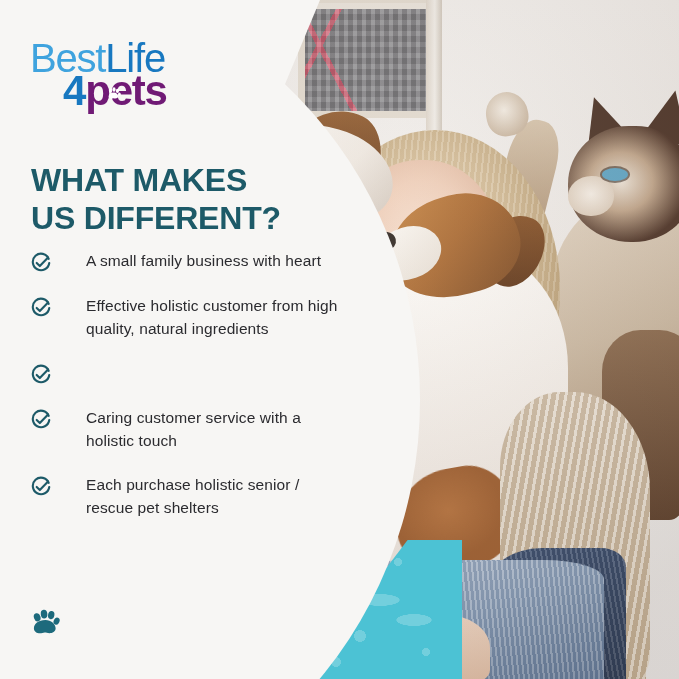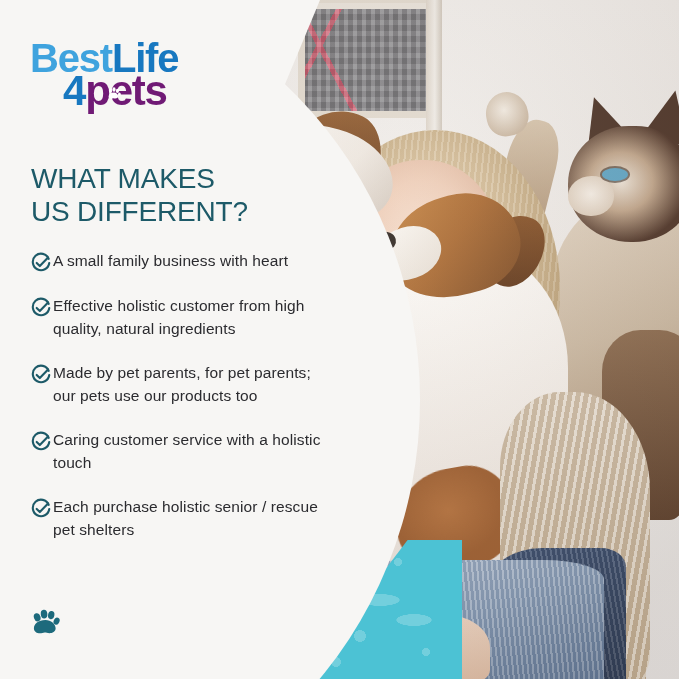--- a/index.html
+++ b/index.html
@@ -409,21 +409,21 @@
   
   .logo {
     position: absolute;
     left: 30px; top: 38px;
     width: 220px; height: 80px;
   }
   .logo-line1 {
     position: absolute;
     left: 0; top: 0;
     font-size: 40px;
-    font-weight: bold;
+    font-weight: normal;
     letter-spacing: -1.2px;
     line-height: 1;
     white-space: nowrap;
   }
   .logo-line2 {
     position: absolute;
     left: 33px; top: 32px;
     font-size: 42px;
     font-weight: bold;
     letter-spacing: -1.2px;
@@ -440,22 +440,22 @@
     width: 16px; height: 15px;
     z-index: 3;
   }
 
   
   .heading {
     position: absolute;
     left: 31px; top: 162px;
     width: 280px;
     color: #1d5a68;
-    font-size: 28px;
-    font-weight: normal;
+    font-size: 32px;
+    font-weight: bold;
     line-height: 1.18;
     letter-spacing: -.2px;
   }
 
   
   .list {
     position: absolute;
     left: 30px; top: 250px;
     width: 320px;
   }
@@ -464,21 +464,21 @@
     display: flex;
     align-items: flex-start;
     margin-bottom: 21px;
   }
   .li .chk {
     flex: 0 0 auto;
     width: 22px; height: 22px;
     margin-top: 2px;
   }
   .li .txt {
-    margin-left: 1px;
+    margin-left: 34px;
     color: #2b2b2f;
     font-size: 15.5px;
     line-height: 1.48;
     max-width: 275px;
     letter-spacing: .1px;
   }
 
   
   .foot-paw {
     position: absolute;
@@ -590,21 +590,20 @@
           <path d="M7.3 11.9l3.4 3.4 9-9.4" fill="none" stroke="#1d5a68" stroke-width="2.3" stroke-linecap="round" stroke-linejoin="round"></path>
         </svg>
         <div class="txt">Effective holistic customer from high quality, natural ingredients</div>
       </div>
 
       <div class="li">
         <svg class="chk" viewBox="0 0 24 24">
           <path d="M20.4 7.4A9 9 0 1 0 21 12" fill="none" stroke="#1d5a68" stroke-width="2.3" stroke-linecap="round"></path>
           <path d="M7.3 11.9l3.4 3.4 9-9.4" fill="none" stroke="#1d5a68" stroke-width="2.3" stroke-linecap="round" stroke-linejoin="round"></path>
         </svg>
-        <div class="txt">Made by pet parents, for pet parents; our pets use our products too</div>
       </div>
 
       <div class="li">
         <svg class="chk" viewBox="0 0 24 24">
           <path d="M20.4 7.4A9 9 0 1 0 21 12" fill="none" stroke="#1d5a68" stroke-width="2.3" stroke-linecap="round"></path>
           <path d="M7.3 11.9l3.4 3.4 9-9.4" fill="none" stroke="#1d5a68" stroke-width="2.3" stroke-linecap="round" stroke-linejoin="round"></path>
         </svg>
         <div class="txt">Caring customer service with a holistic touch</div>
       </div>
 

